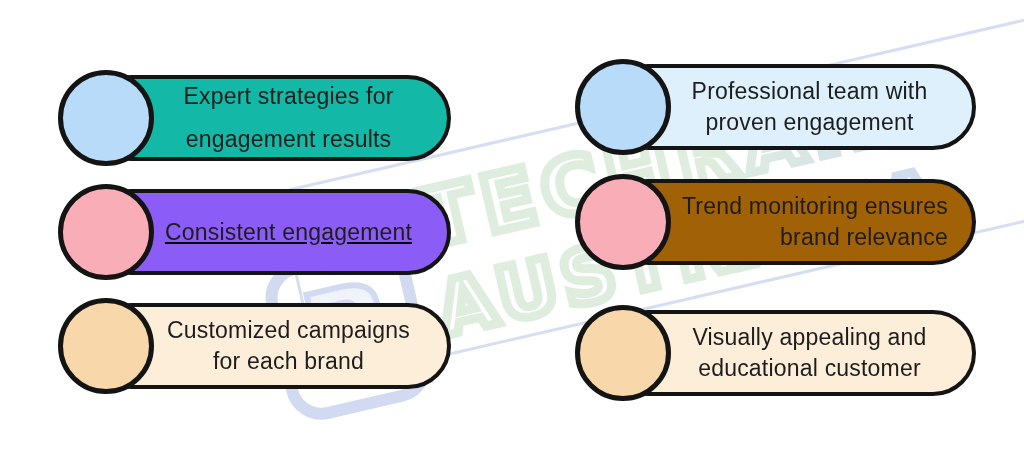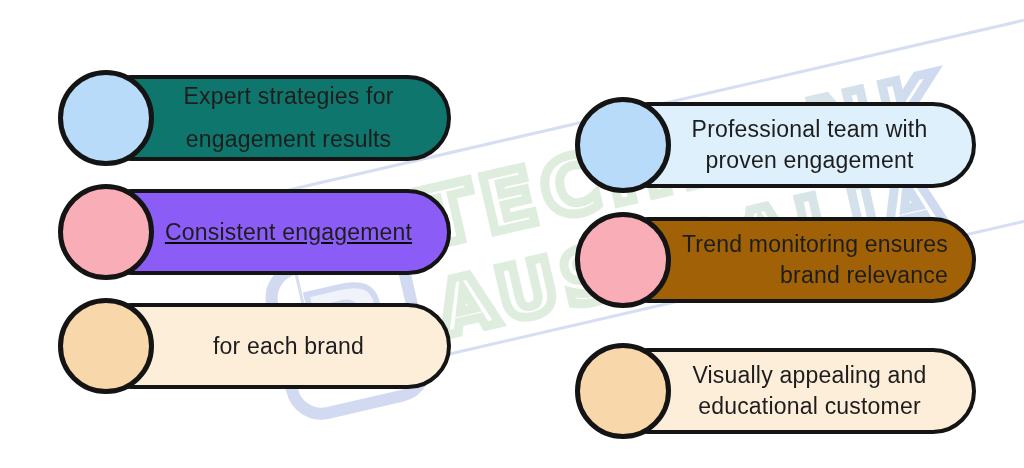--- a/index.html
+++ b/index.html
@@ -11,21 +11,21 @@
     font-family:"Liberation Sans", sans-serif;
   }
   .watermark{
     position:absolute;left:0;top:0;width:1024px;height:468px;
     z-index:1;pointer-events:none;
   }
   .pill-row{
     position:absolute;z-index:2;height:86px;
   }
   .pill-row.col-left{left:88px;width:363px;}
-  .pill-row.col-right{left:605px;width:371px;margin-top:38px;}
+  .pill-row.col-right{left:605px;width:371px;}
   .capsule{
     position:absolute;left:0;top:0;right:0;bottom:0;
     border:4px solid #141414;
     border-radius:46px;
     box-sizing:border-box;
     display:flex;flex-direction:column;
     align-items:center;justify-content:center;
     padding:0 24px 0 62px;
     text-align:center;
   }
@@ -59,36 +59,37 @@
     <g transform="rotate(-13 660 250)" fill="none">
       <rect x="300" y="108" width="812" height="196" rx="14" stroke-width="3" opacity="0.75" stroke="#c7d3ee"></rect>
       <rect x="270" y="186" width="136" height="148" rx="30" stroke-width="12" opacity="0.8" stroke="#c6d1ee"></rect>
       <text x="340" y="300" text-anchor="middle" font-family="DejaVu Sans, sans-serif" font-size="118" font-weight="bold" fill-opacity="0.45" stroke-width="6" opacity="0.8" fill="#d6def4" stroke="#c6d1ee">R</text>
       <text x="705" y="195" text-anchor="middle" font-family="DejaVu Sans, sans-serif" font-size="78" font-weight="bold" letter-spacing="8" stroke="url(#wmGrad)" stroke-width="9" opacity="0.9">TECHRANK</text>
       <text x="690" y="285" text-anchor="middle" font-family="DejaVu Sans, sans-serif" font-size="74" font-weight="bold" letter-spacing="6" stroke="url(#wmGrad)" stroke-width="9" opacity="0.9">AUSTRALIA</text>
     </g>
   </svg>
 
   <div class="pill-row col-left" style="top:75px">
-    <div class="capsule" style="background: #0f766e; gap: 12px;">
+    <div class="capsule" style="background: #14b8a6; gap: 12px;">
       <div class="pill-text">Expert strategies for</div>
       <div class="pill-text">engagement results</div>
     </div>
     <div class="pill-circle" style="background: rgb(183, 219, 248);"></div>
   </div>
 
   <div class="pill-row col-left" style="top:189px">
     <div class="capsule" style="background: #8b5cf6; text-decoration: underline;">
       <div class="pill-text">Consistent engagement</div>
     </div>
     <div class="pill-circle" style="background: rgb(249, 174, 183);"></div>
   </div>
 
   <div class="pill-row col-left" style="top:303px">
     <div class="capsule" style="background: rgb(253, 238, 218);">
+      <div class="pill-text">Customized campaigns</div>
       <div class="pill-text">for each brand</div>
     </div>
     <div class="pill-circle" style="background: rgb(248, 215, 170);"></div>
   </div>
 
   <div class="pill-row col-right" style="top:64px">
     <div class="capsule" style="background: rgb(222, 240, 252);">
       <div class="pill-text">Professional team with</div>
       <div class="pill-text">proven engagement</div>
     </div>

